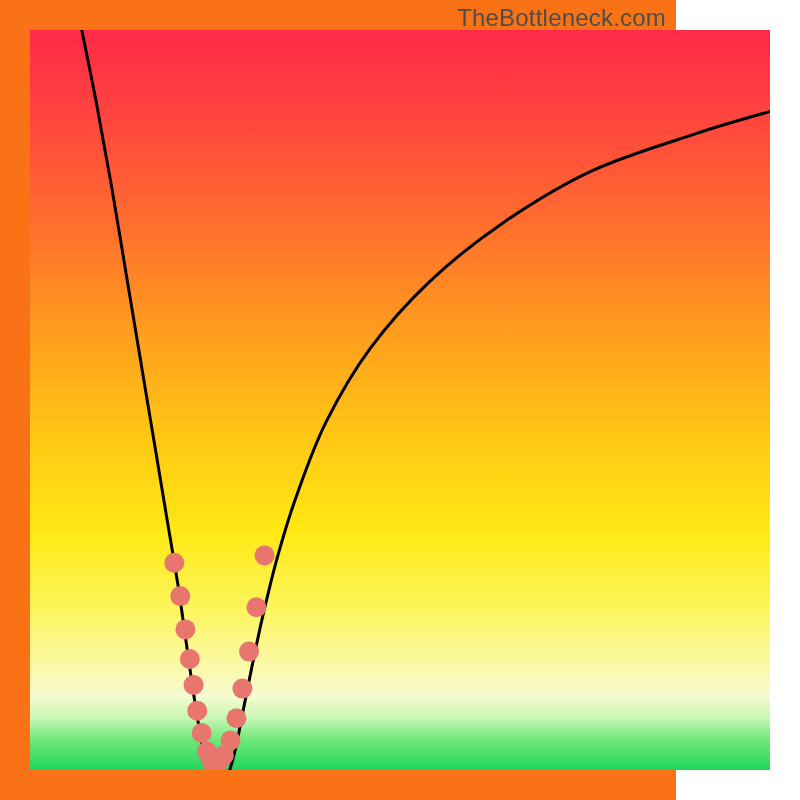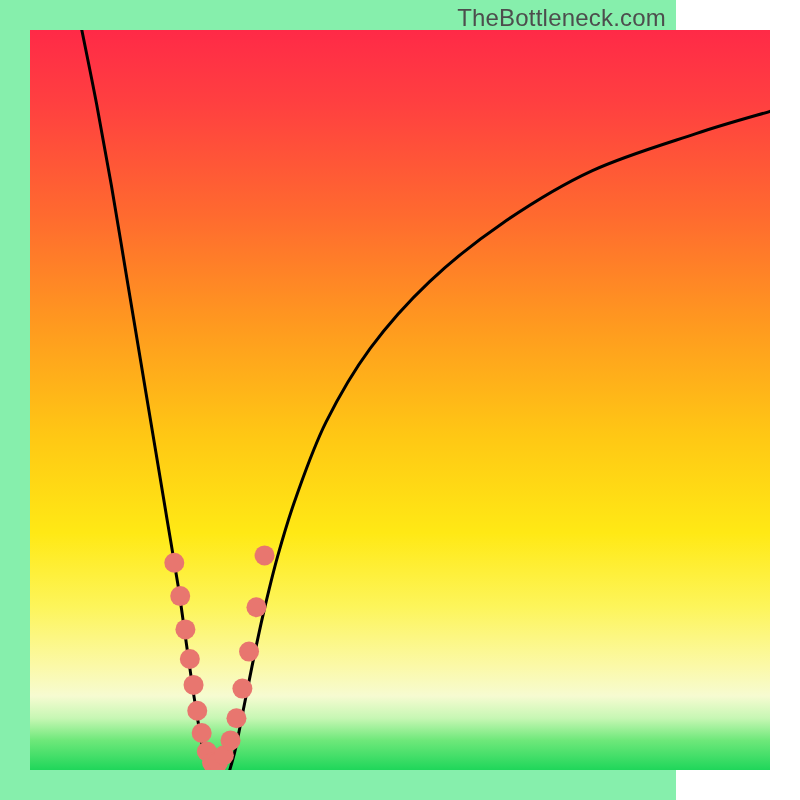--- a/index.html
+++ b/index.html
@@ -7,21 +7,21 @@
     padding: 0;
     width: 800px;
     height: 800px;
     overflow: hidden;
     font-family: Arial, Helvetica, sans-serif;
   }
   .frame {
     position: relative;
     width: 676px;
     height: 800px;
-    background: #86efac;
+    background: #f97316;
   }
   .watermark {
     position: absolute;
     top: 4px;
     right: 10px;
     color: #4d4d4d;
     font-size: 24px;
     font-weight: 400;
     letter-spacing: 0.2px;
     z-index: 20;

